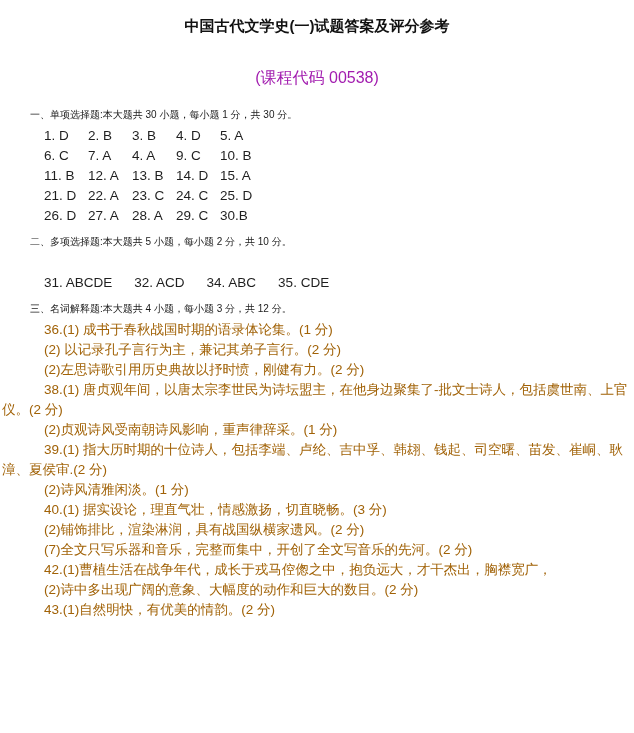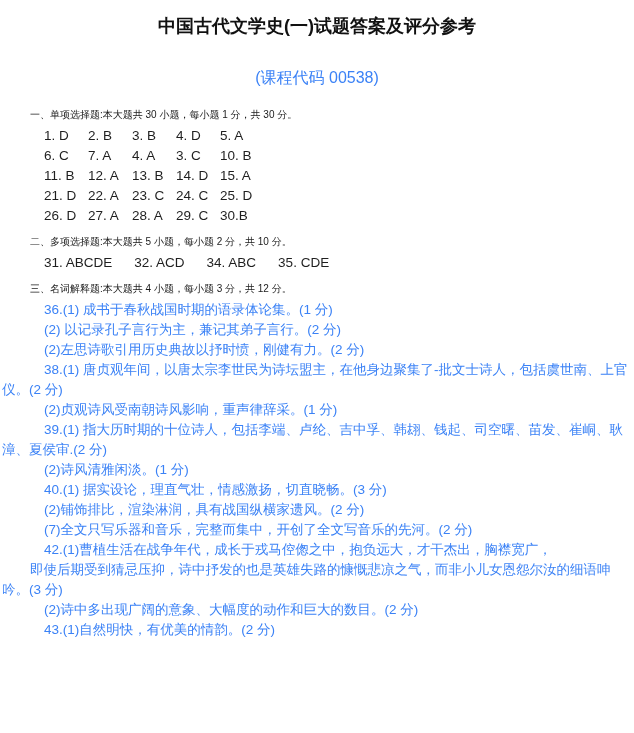--- a/index.html
+++ b/index.html
@@ -14,32 +14,32 @@
     width: 634px;
     height: 733px;
     background: #ffffff;
     overflow: hidden;
     padding: 0;
     box-sizing: border-box;
   }
   .doc-title {
     margin: 12px 8px 0 8px;
     text-align: center;
-    font-size: 18px;
+    font-size: 15px;
     font-weight: 700;
     line-height: 28px;
     color: #111111;
   }
   .doc-subtitle {
     margin: 28px 8px 0 8px;
     text-align: center;
     font-size: 16px;
     font-weight: 400;
     line-height: 20px;
-    color: #3b82f6;
+    color: #a21caf;
   }
   .sections {
     margin-top: 16px;
     padding: 0 6px 0 2px;
   }
   .sec-heading {
     margin: 5px 0 1px 28px;
     font-size: 10px;
     line-height: 21px;
     color: #1a1a1a;
@@ -51,27 +51,28 @@
     white-space: nowrap;
   }
   .ans-row .cell {
     display: inline-block;
     width: 44px;
     text-align: left;
   }
   .ans-row.multi .cell {
     width: auto;
     margin-right: 22px;
+    margin-top: 20px;
   }
   .ans-line {
     margin: 0;
     font-size: 13.5px;
     line-height: 20px;
     text-indent: 42px;
-    color: #3b82f6;
+    color: #a16207;
   }
   .ans-line.cont {
     text-indent: 28px;
   }
 </style>
 </head>
 <body>
 
 <div class="page">
 
@@ -79,21 +80,21 @@
   <div class="doc-subtitle">(课程代码 00538)</div>
 
   <div class="sections">
 
     <div class="sec">
       <div class="sec-heading">一、单项选择题:本大题共 30 小题，每小题 1 分，共 30 分。</div>
       <div class="ans-row">
         <span class="cell">1. D</span><span class="cell">2. B</span><span class="cell">3. B</span><span class="cell">4. D</span><span class="cell">5. A</span>
       </div>
       <div class="ans-row">
-        <span class="cell">6. C</span><span class="cell">7. A</span><span class="cell">4. A</span><span class="cell">3. C</span><span class="cell">10. B</span>
+        <span class="cell">6. C</span><span class="cell">7. A</span><span class="cell">4. A</span><span class="cell">9. C</span><span class="cell">10. B</span>
       </div>
       <div class="ans-row">
         <span class="cell">11. B</span><span class="cell">12. A</span><span class="cell">13. B</span><span class="cell">14. D</span><span class="cell">15. A</span>
       </div>
       <div class="ans-row">
         <span class="cell">21. D</span><span class="cell">22. A</span><span class="cell">23. C</span><span class="cell">24. C</span><span class="cell">25. D</span>
       </div>
       <div class="ans-row">
         <span class="cell">26. D</span><span class="cell">27. A</span><span class="cell">28. A</span><span class="cell">29. C</span><span class="cell">30.B</span>
       </div>
@@ -115,20 +116,19 @@
       <p class="ans-line">(2)贞观诗风受南朝诗风影响，重声律辞采。(1 分)</p>
       <p class="ans-line">39.(1) 指大历时期的十位诗人，包括李端、卢纶、吉中孚、韩翃、钱起、司空曙、苗发、崔峒、耿漳、夏侯审.(2 分)</p>
       <p class="ans-line">(2)诗风清雅闲淡。(1 分)</p>
     </div>
 
     <div class="sec">
       <p class="ans-line">40.(1) 据实设论，理直气壮，情感激扬，切直晓畅。(3 分)</p>
       <p class="ans-line">(2)铺饰排比，渲染淋润，具有战国纵横家遗风。(2 分)</p>
       <p class="ans-line">(7)全文只写乐器和音乐，完整而集中，开创了全文写音乐的先河。(2 分)</p>
       <p class="ans-line">42.(1)曹植生活在战争年代，成长于戎马倥偬之中，抱负远大，才干杰出，胸襟宽广，</p>
-      <p class="ans-line cont">即使后期受到猜忌压抑，诗中抒发的也是英雄失路的慷慨悲凉之气，而非小儿女恩怨尔汝的细语呻吟。(3 分)</p>
       <p class="ans-line">(2)诗中多出现广阔的意象、大幅度的动作和巨大的数目。(2 分)</p>
       <p class="ans-line">43.(1)自然明快，有优美的情韵。(2 分)</p>
 
     </div>
 
   </div>
 </div>
 
 </body></html>

